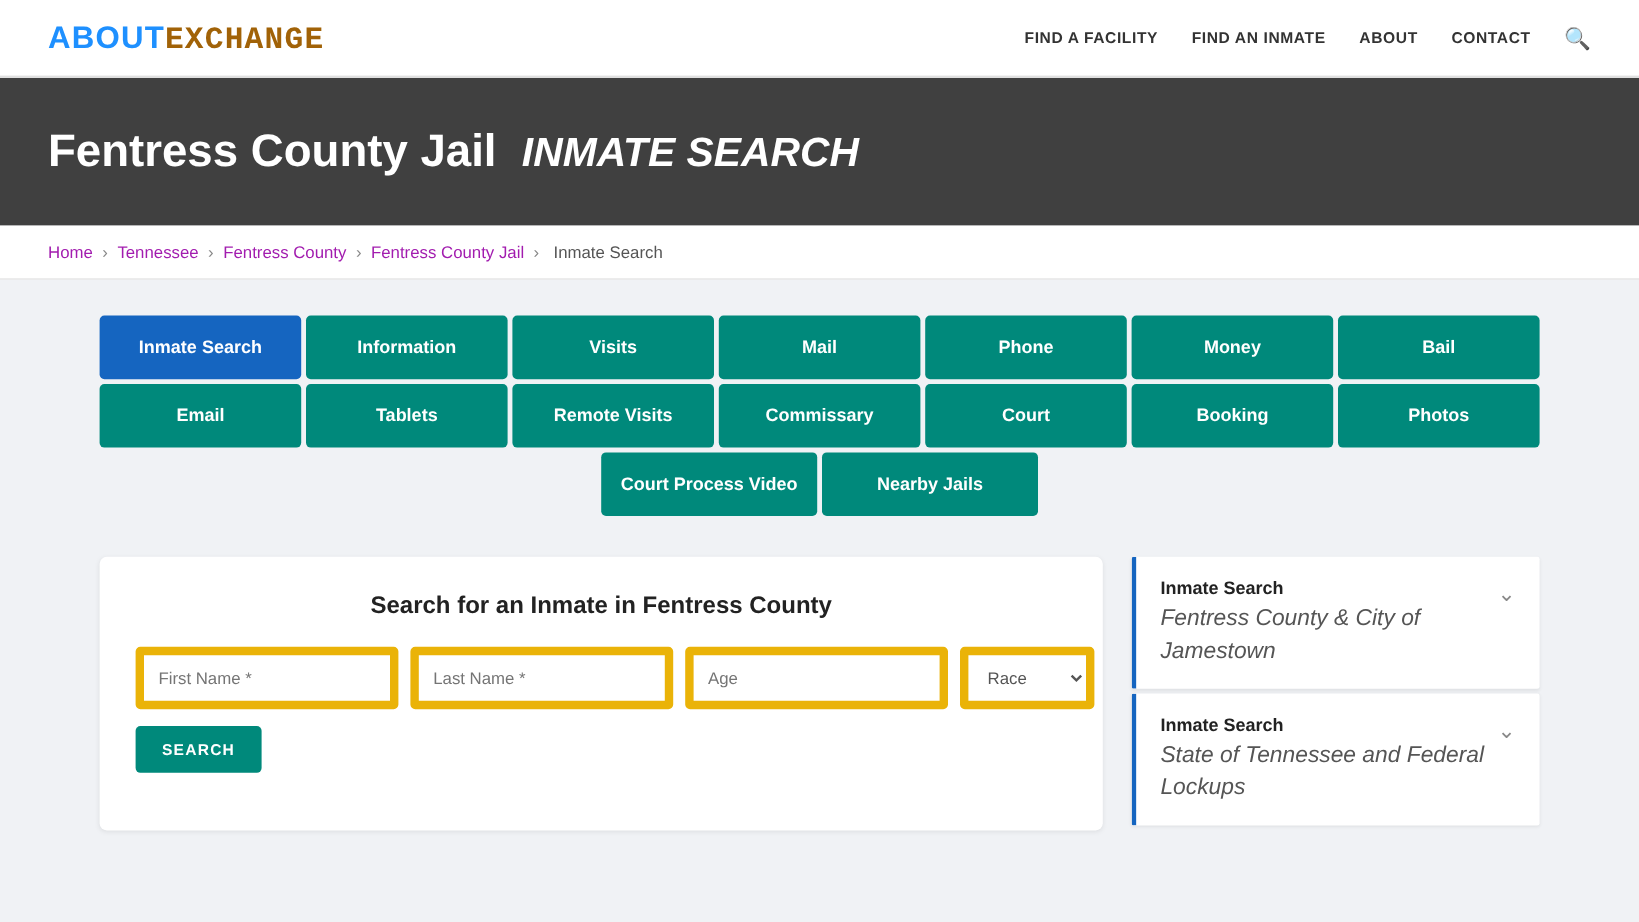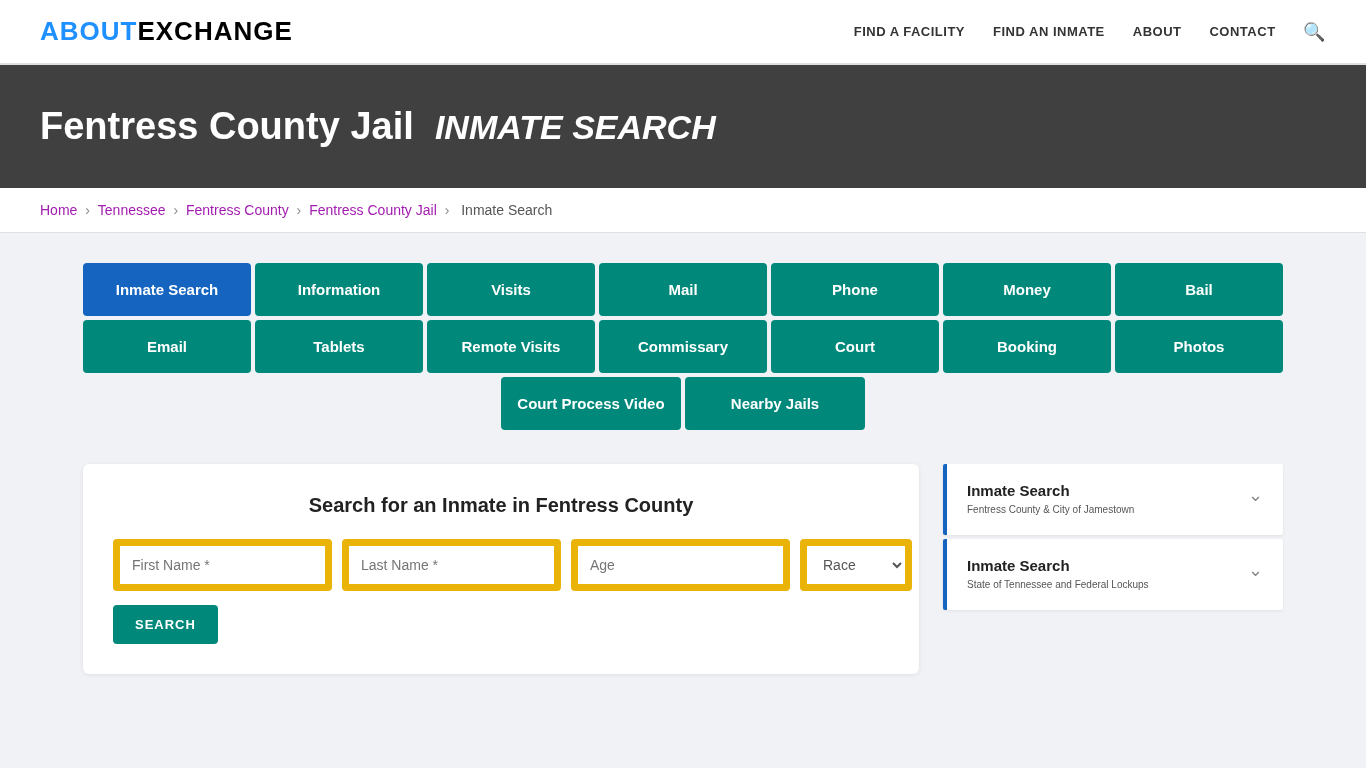--- a/index.html
+++ b/index.html
@@ -180,36 +180,37 @@
       cursor: pointer;
       box-shadow: 0 1px 3px rgba(0,0,0,0.07);
     }
     .sidebar-card-text h3 {
       font-size: 15px;
       font-weight: 700;
       color: #222;
       margin-bottom: 4px;
     }
     .sidebar-card-text p {
-      font-size: 10px;
+      font-size: 19px;
       color: #555;
       line-height: 1.4;
+      font-style: italic;
     }
     .chevron {
       font-size: 18px;
       color: #888;
       margin-top: 2px;
     }
   </style>
 </head>
 <body>
 
 <nav class="navbar">
   <div class="logo">
-    <span>ABOUT</span><span style="color:#000000;">EXCHANGE</span>
+    <span>ABOUT</span><span style="color:#a16207;font-family:Liberation Mono, monospace;">EXCHANGE</span>
   </div>
   <div class="nav-links">
 
   <a href="#">FIND A FACILITY</a>
       <a href="#">FIND AN INMATE</a>
       <a href="#">ABOUT</a>
       <a href="#">CONTACT</a>
       <span class="search-icon">🔍</span>
     </div>
 </nav>

